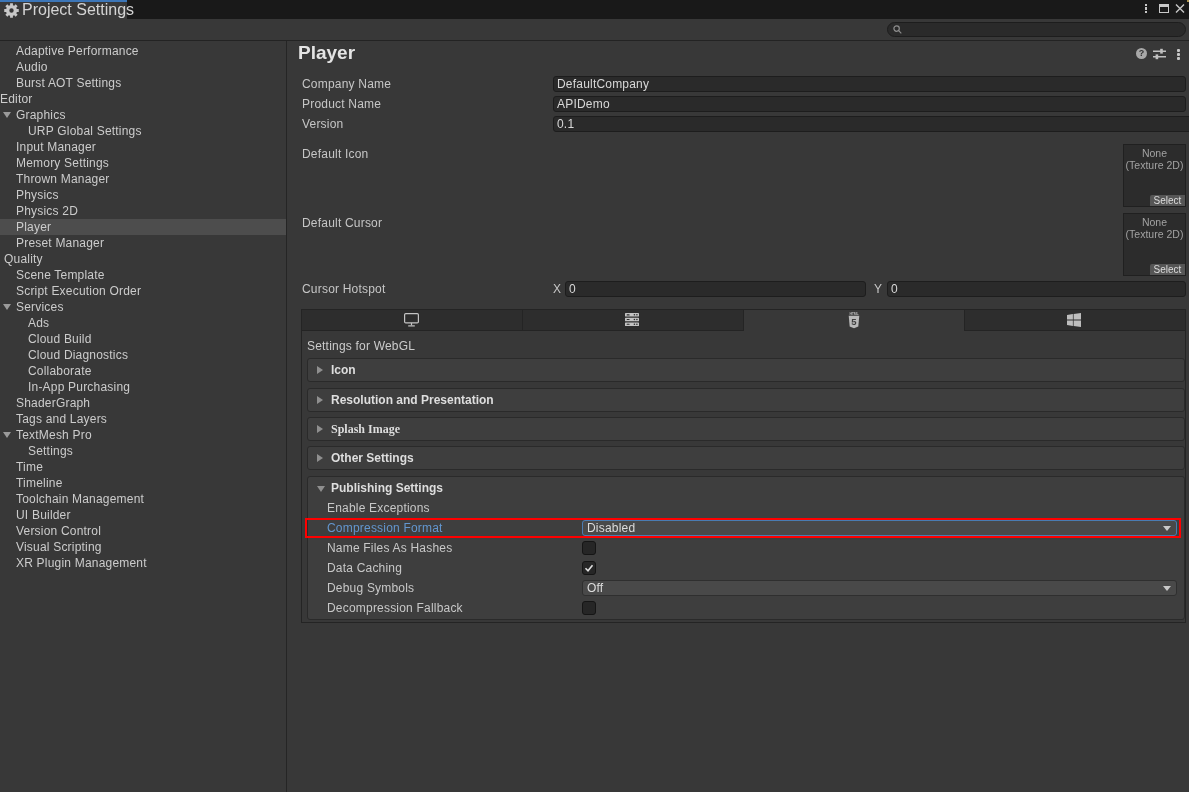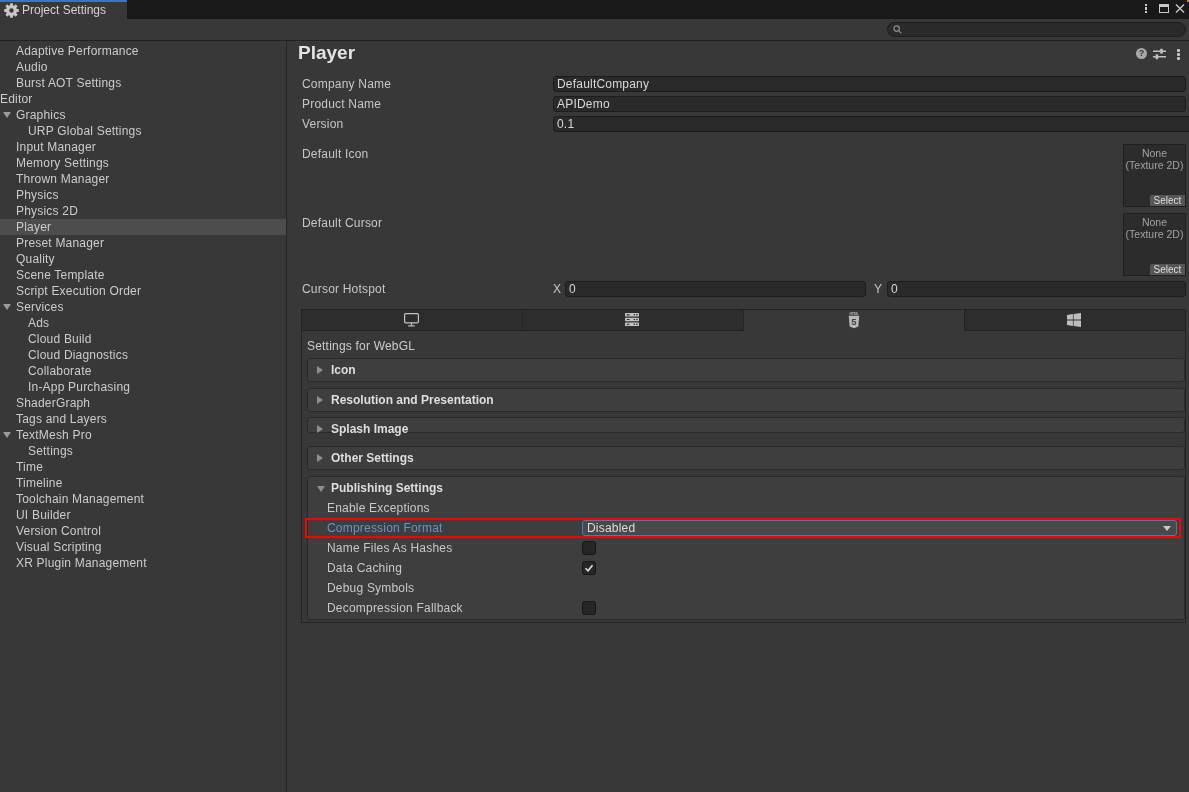--- a/index.html
+++ b/index.html
@@ -17,21 +17,21 @@
 .tri-d { position:absolute; left:2.5px; top:5px; width:0; height:0; border-top:6.5px solid #9a9a9a; border-left:4.8px solid transparent; border-right:4.8px solid transparent; }
 </style>
 </head>
 <body>
 
 <div class="abs" style="left:0;top:0;width:1189px;height:19px;background:#191919;"></div>
 <div class="abs" style="left:0;top:0;width:127px;height:19px;background:#383838;border-top:2px solid #3c76b8;"></div>
 <svg class="abs" style="left:4px;top:3px;" width="15" height="15" viewBox="0 0 15 15">
   <path fill="#c8c8c8" fill-rule="evenodd" d="M14.76 6.09L14.76 8.91L12.81 8.92A5.5 5.5 0 0 1 12.26 10.25L13.63 11.64L11.64 13.63L10.25 12.26A5.5 5.5 0 0 1 8.92 12.81L8.91 14.76L6.09 14.76L6.08 12.81A5.5 5.5 0 0 1 4.75 12.26L3.36 13.63L1.37 11.64L2.74 10.25A5.5 5.5 0 0 1 2.19 8.92L0.24 8.91L0.24 6.09L2.19 6.08A5.5 5.5 0 0 1 2.74 4.75L1.37 3.36L3.36 1.37L4.75 2.74A5.5 5.5 0 0 1 6.08 2.19L6.09 0.24L8.91 0.24L8.92 2.19A5.5 5.5 0 0 1 10.25 2.74L11.64 1.37L13.63 3.36L12.26 4.75A5.5 5.5 0 0 1 12.81 6.08Z M7.5 9.7 A2.2 2.2 0 1 0 7.5 5.3 A2.2 2.2 0 1 0 7.5 9.7 Z"></path>
 </svg>
-<div class="abs" style="left:22px;top:3px;font-size:12px;line-height:14px;color:#d4d4d4;">Project Settings</div>
+<div class="abs" style="left:22px;top:3px;font-size:16px;line-height:14px;color:#d4d4d4;">Project Settings</div>
 
 <div class="abs" style="left:1144.5px;top:3.6px;width:2.4px;height:2.4px;background:#c8c8c8;"></div>
 <div class="abs" style="left:1144.5px;top:7.3px;width:2.4px;height:2.4px;background:#c8c8c8;"></div>
 <div class="abs" style="left:1144.5px;top:11px;width:2.4px;height:2.4px;background:#c8c8c8;"></div>
 <div class="abs" style="left:1159px;top:4px;width:10px;height:9px;border:1px solid #c8c8c8;border-top:3px solid #c8c8c8;"></div>
 <svg class="abs" style="left:1175px;top:3px;" width="10" height="11" viewBox="0 0 10 11">
   <path d="M1 1.5 L9 9.5 M9 1.5 L1 9.5" stroke="#c8c8c8" stroke-width="1.4"></path>
 </svg>
 <div class="abs" style="left:1187px;top:0;width:2px;height:2px;background:#b09752;"></div>
 
@@ -50,21 +50,21 @@
 <div class="srow" style="top:91px;">Editor</div>
 <div class="srow" style="top:107px;padding-left:16px;"><span class="tri-d"></span>Graphics</div>
 <div class="srow" style="top:123px;padding-left:28px;">URP Global Settings</div>
 <div class="srow" style="top:139px;padding-left:16px;">Input Manager</div>
 <div class="srow" style="top:155px;padding-left:16px;">Memory Settings</div>
 <div class="srow" style="top:171px;padding-left:16px;">Thrown Manager</div>
 <div class="srow" style="top:187px;padding-left:16px;">Physics</div>
 <div class="srow" style="top:203px;padding-left:16px;">Physics 2D</div>
 <div class="srow" style="top:219px;padding-left:16px;">Player</div>
 <div class="srow" style="top:235px;padding-left:16px;">Preset Manager</div>
-<div class="srow" style="top:251px;padding-left:16px;">Quality</div>
+<div class="srow" style="top:251px;padding-left:4px;">Quality</div>
 <div class="srow" style="top:267px;padding-left:16px;">Scene Template</div>
 <div class="srow" style="top:283px;padding-left:16px;">Script Execution Order</div>
 <div class="srow" style="top:299px;padding-left:16px;"><span class="tri-d"></span>Services</div>
 <div class="srow" style="top:315px;padding-left:28px;">Ads</div>
 <div class="srow" style="top:331px;padding-left:28px;">Cloud Build</div>
 <div class="srow" style="top:347px;padding-left:28px;">Cloud Diagnostics</div>
 <div class="srow" style="top:363px;padding-left:28px;">Collaborate</div>
 <div class="srow" style="top:379px;padding-left:28px;">In-App Purchasing</div>
 <div class="srow" style="top:395px;padding-left:16px;">ShaderGraph</div>
 <div class="srow" style="top:411px;padding-left:16px;">Tags and Layers</div>
@@ -159,21 +159,21 @@
 
 <div class="lbl" style="left:307px;top:338px;color:#cccccc;">Settings for WebGL</div>
 <div class="hdrbox" style="top:358px;height:24px;">
     <span class="tri-r"></span>
     <span class="hdrtxt">Icon</span>
   </div>
 <div class="hdrbox" style="top:388px;height:24px;">
     <span class="tri-r"></span>
     <span class="hdrtxt">Resolution and Presentation</span>
   </div>
-<div class="hdrbox" style="top:417px;height:16px;">
+<div class="hdrbox" style="top:417px;height:24px;font-family:Liberation Serif, serif;">
     <span class="tri-r"></span>
     <span class="hdrtxt">Splash Image</span>
   </div>
 <div class="hdrbox" style="top:446px;height:24px;">
     <span class="tri-r"></span>
     <span class="hdrtxt">Other Settings</span>
   </div>
 <div class="hdrbox" style="top:476px;height:144px;">
   <div style="position:absolute;left:9px;top:9px;width:0;height:0;border-top:6px solid #8f8f8f;border-left:4.5px solid transparent;border-right:4.5px solid transparent;"></div>
   <span class="hdrtxt">Publishing Settings</span>
@@ -182,17 +182,18 @@
   <div class="drop" style="top:43px;border-color:#4a7cb2;">Disabled<span class="droparr"></span></div>
   <div class="lbl" style="left:19px;top:63px;color:#c8c8c8;">Name Files As Hashes</div>
   <div class="chk" style="top:64px;"></div>
   <div class="lbl" style="left:19px;top:83px;color:#c8c8c8;">Data Caching</div>
   <div class="chk" style="top:84px;">
     <svg width="12" height="12" viewBox="0 0 12 12" style="position:absolute;left:0;top:0;">
       <path d="M2.5 6.2 L5 8.7 L9.5 3.2" fill="none" stroke="#e0e0e0" stroke-width="1.6"></path>
     </svg>
   </div>
   <div class="lbl" style="left:19px;top:103px;color:#c8c8c8;">Debug Symbols</div>
+  <div class="drop" style="top:103px;">Off<span class="droparr"></span></div>
   <div class="lbl" style="left:19px;top:123px;color:#c8c8c8;">Decompression Fallback</div>
   <div class="chk" style="top:124px;"></div>
 </div>
 
 <div class="abs" style="left:305px;top:518px;width:876px;height:20px;border:2px solid #ff0000;z-index:5;"></div>
 
 </body></html>

